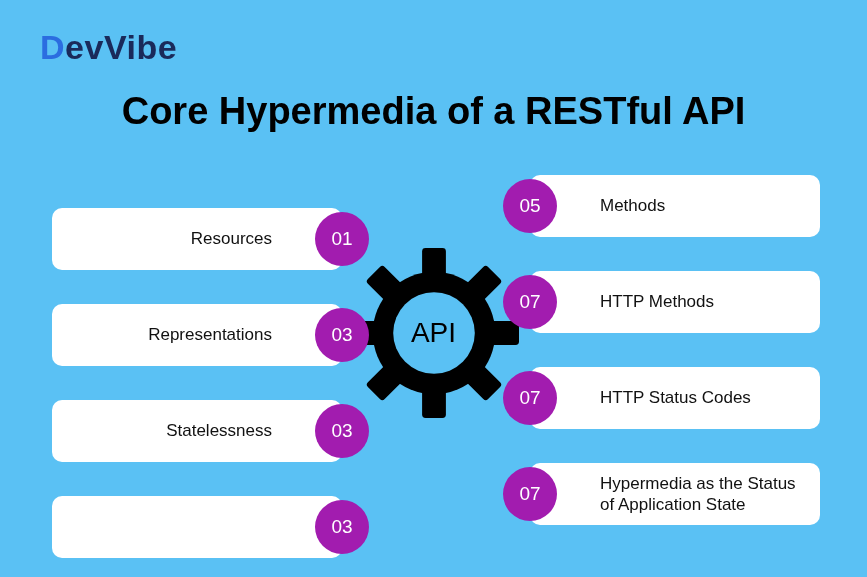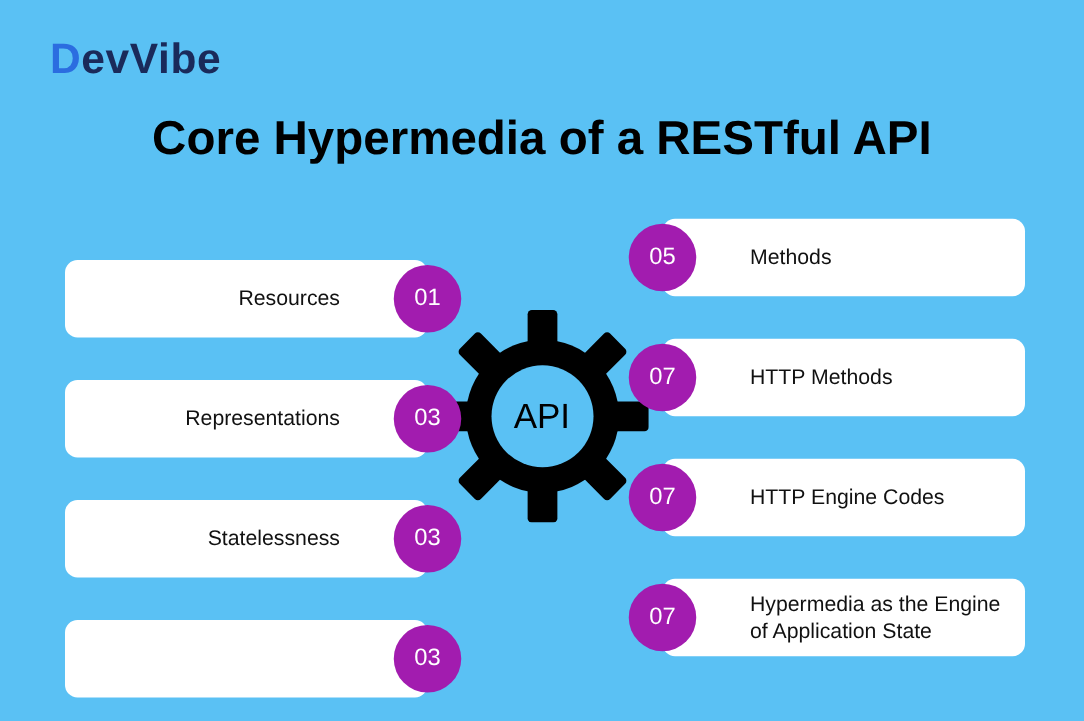--- a/index.html
+++ b/index.html
@@ -151,19 +151,19 @@
   <div class="item">
     <span class="badge">05</span>
     <span class="label">Methods</span>
   </div>
   <div class="item">
     <span class="badge">07</span>
     <span class="label">HTTP Methods</span>
   </div>
   <div class="item">
     <span class="badge">07</span>
-    <span class="label">HTTP Engine Codes</span>
+    <span class="label">HTTP Status Codes</span>
   </div>
   <div class="item">
     <span class="badge">07</span>
-    <span class="label">Hypermedia as the Engine of Application State</span>
+    <span class="label">Hypermedia as the Status of Application State</span>
   </div>
 </div>
 
 </body></html>

